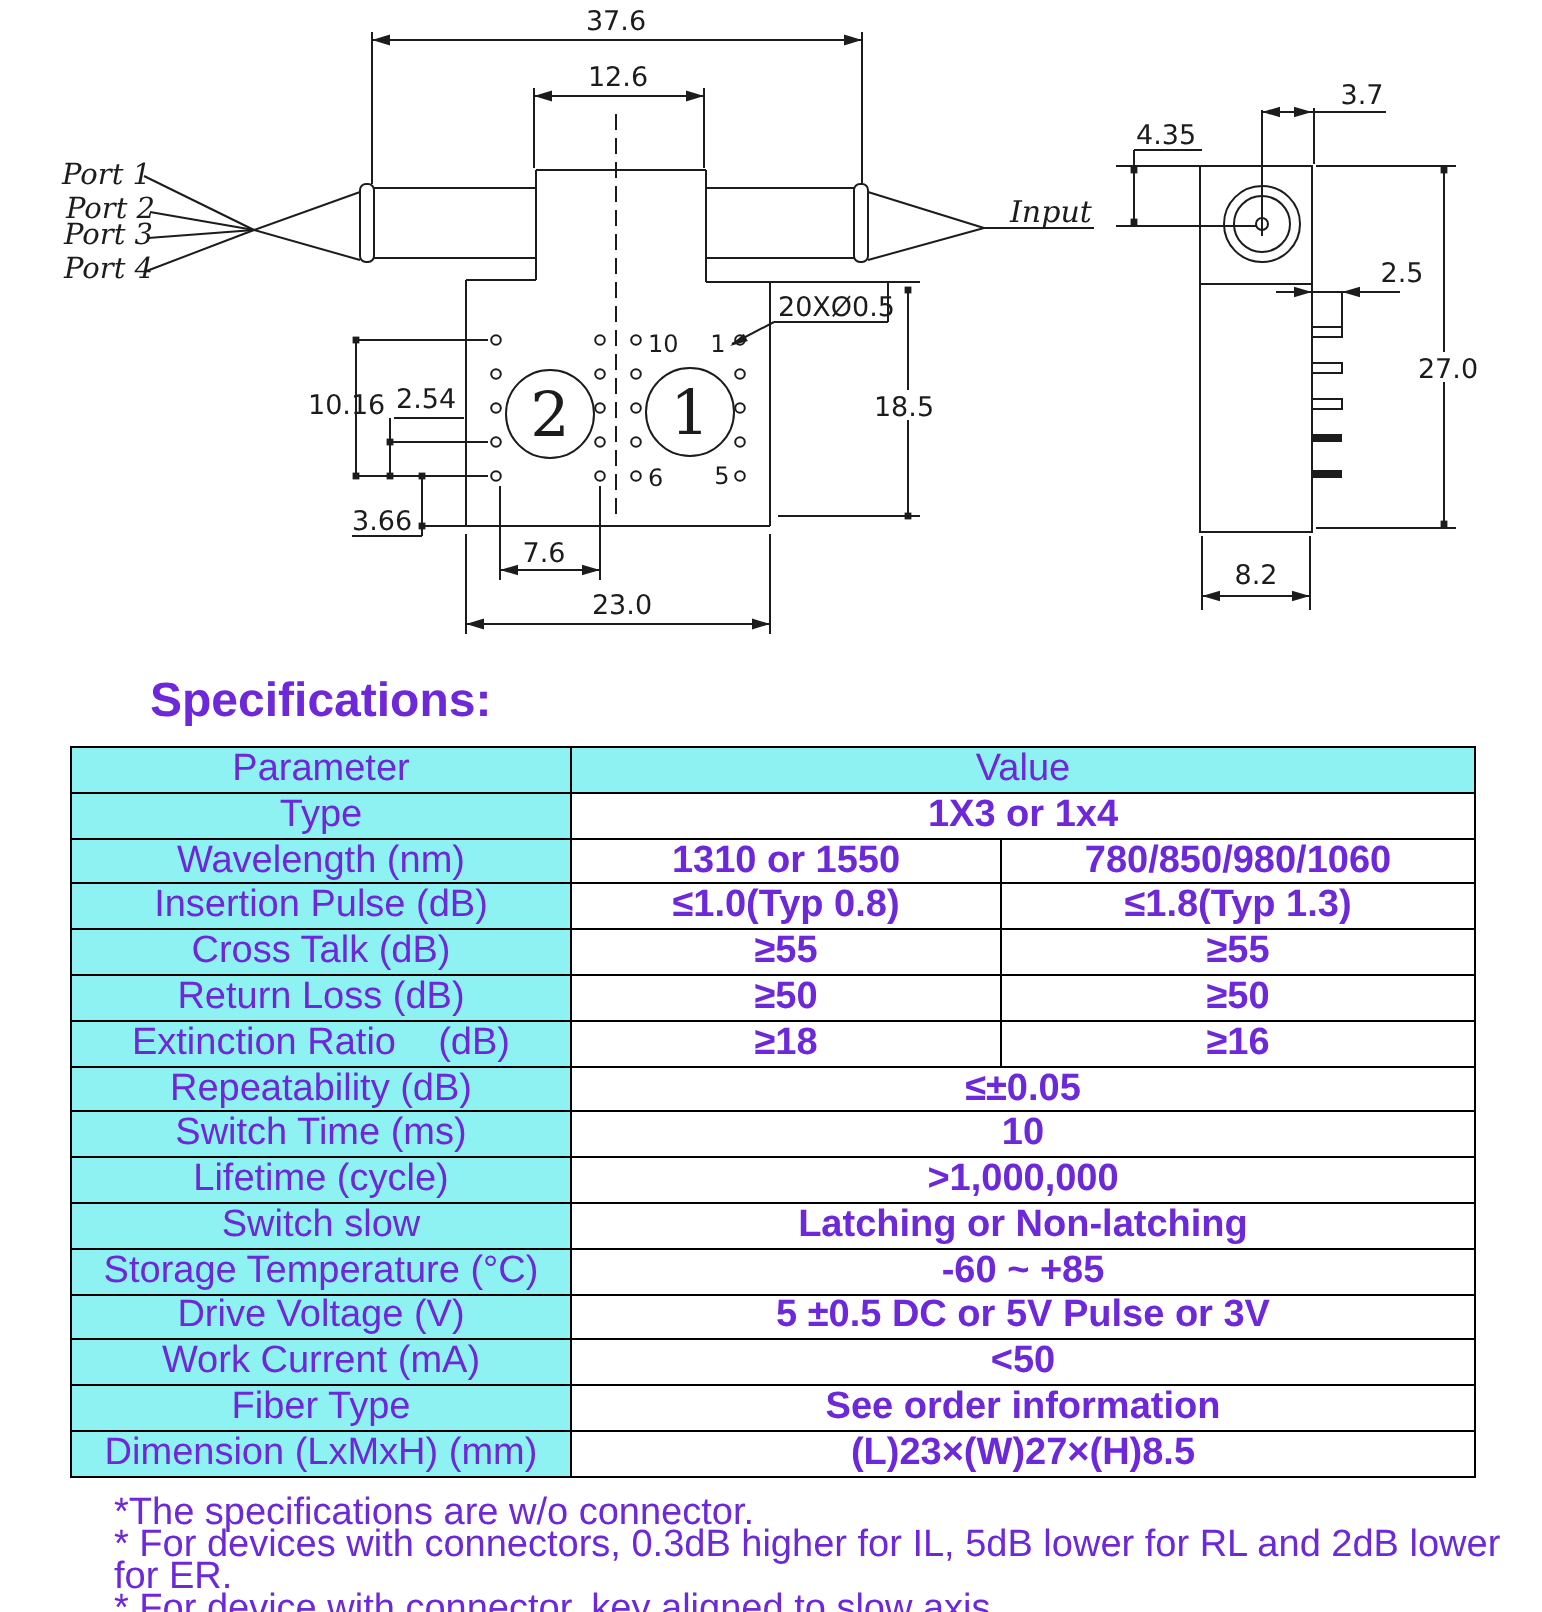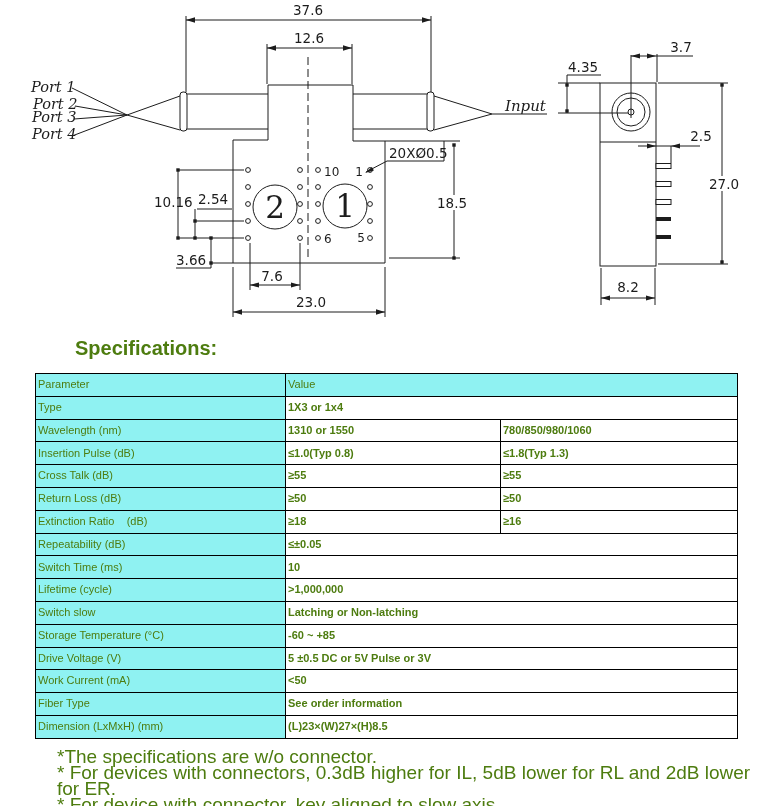--- a/index.html
+++ b/index.html
@@ -1,37 +1,37 @@
 <!DOCTYPE html>
 <html><head>
 <meta charset="utf-8">
 <style>
   html,body{margin:0;padding:0;background:#fff;}
   .page{position:relative;width:771px;height:806px;background:#fff;overflow:hidden;
-        font-family:"Liberation Sans",sans-serif;color:#4d7c0f;}
+        font-family:"Liberation Sans",sans-serif;color:#6d28d9;}
   .drawing{position:absolute;left:0;top:0;}
   svg line, svg path, svg polyline{stroke:#1c1c1c;stroke-width:1;fill:none;}
   svg circle{stroke:#1c1c1c;stroke-width:1;fill:#fff;}
   svg rect.outline{stroke:#1c1c1c;stroke-width:1;fill:#fff;}
   svg rect.solid{fill:#1c1c1c;stroke:none;}
   svg rect.tick{fill:#1c1c1c;stroke:none;}
   svg rect.mask{fill:#fff;stroke:none;}
   svg polygon{fill:#1c1c1c;stroke:none;}
   svg text{fill:#1c1c1c;font-family:"DejaVu Sans",sans-serif;font-size:13.5px;}
   text.cad{font-size:13.5px;}
   text.mid{text-anchor:middle;}
   text.pinlbl{font-size:12px;}
   text.portlbl{font-family:"DejaVu Serif",serif;font-style:italic;font-size:14.5px;}
   text.inputlbl{font-family:"DejaVu Serif",serif;font-style:italic;font-size:15px;}
   text.swnum{font-family:"DejaVu Serif",serif;font-size:31px;text-anchor:middle;}
   line.dash{stroke-dasharray:8 4;}
-  .heading{position:absolute;left:75px;top:337px;font-size:20px;font-weight:bold;}
+  .heading{position:absolute;left:75px;top:337px;font-size:24px;font-weight:bold;}
   table.spec{position:absolute;left:35px;top:373px;border-collapse:collapse;table-layout:fixed;}
-  table.spec td{border:1.5px solid #000;height:21.8px;padding:0 2px;
-                vertical-align:middle;font-size:11px;line-height:1.05;margin-left:16px;}
+  table.spec td{border:1.5px solid #000;height:21.8px;padding:0 2px;text-align:center;
+                vertical-align:middle;font-size:19px;line-height:1.05;margin-left:16px;}
   td.pc{background:#8ff2f2;}
   td.hd{background:#8ff2f2;}
   td.vc{background:#fff;font-weight:bold;}
   .notes{position:absolute;left:57px;top:749px;font-size:19px;line-height:15.9px;}
 </style>
 </head>
 <body>
 
 <div class="page">
 

